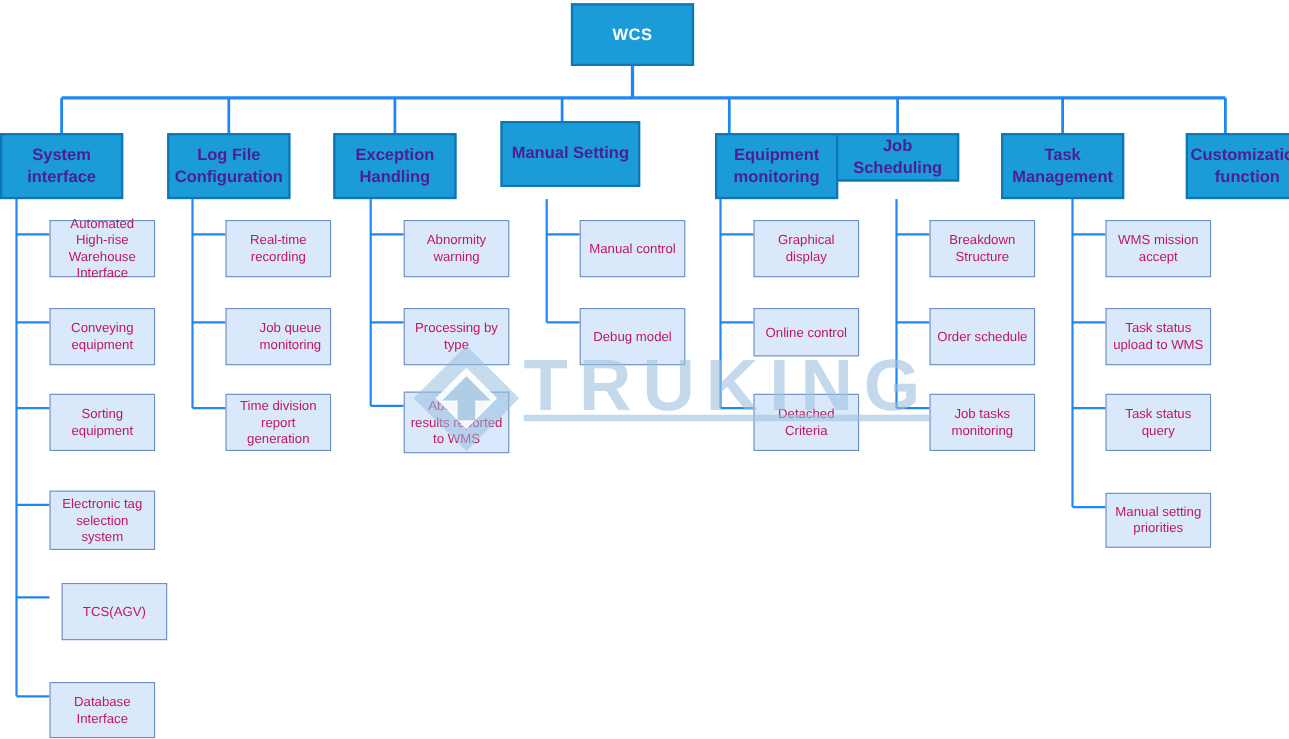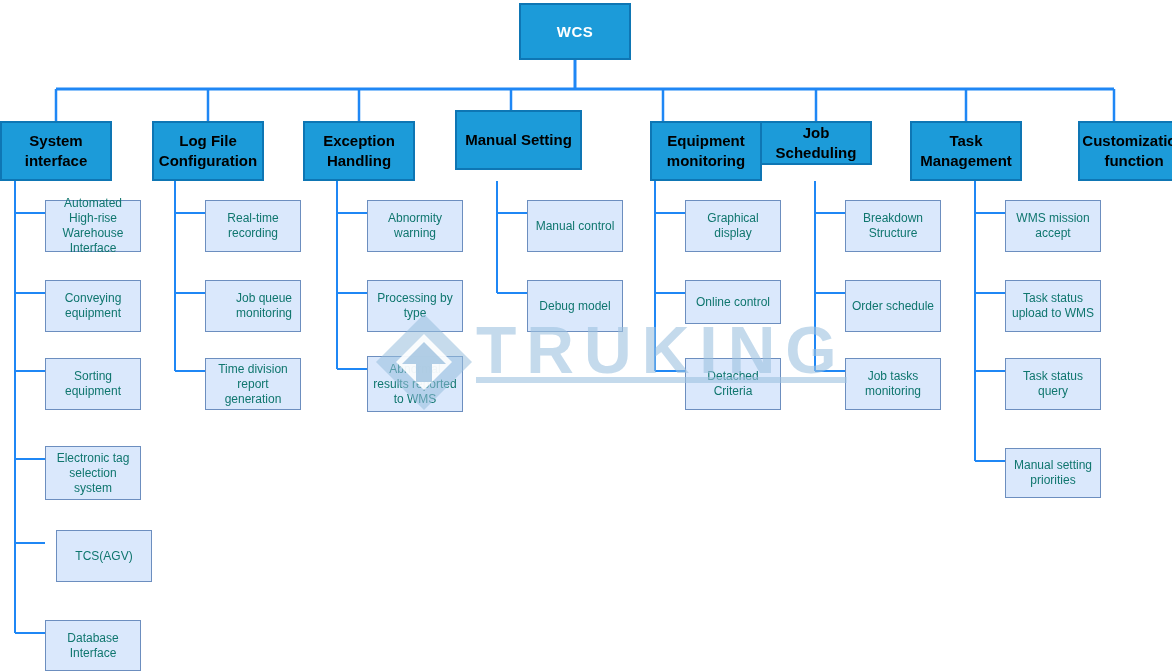--- a/index.html
+++ b/index.html
@@ -10,25 +10,25 @@
   #wires{position:absolute;left:0;top:0;z-index:1;}
   .node{
     position:absolute;display:flex;align-items:center;justify-content:center;
     text-align:center;box-sizing:border-box;z-index:2;
   }
   .root-node{
     background:var(--hfill);border:2px solid var(--hborder);color:#fff;
     font-size:15px;font-weight:bold;letter-spacing:.5px;
   }
   .header-node{
-    background:var(--hfill);border:2px solid var(--hborder);color:#000000;
+    background:var(--hfill);border:2px solid var(--hborder);color:#4c1d95;
     font-size:15px;font-weight:bold;line-height:20px;padding:2px 3px;
   }
   .child-node{
-    background:var(--cfill);border:1px solid var(--cborder);color:#0f766e;
+    background:var(--cfill);border:1px solid var(--cborder);color:#be185d;
     font-size:12px;line-height:15px;padding:2px 3px;
   }
   #watermark{
     position:absolute;left:0;top:0;width:1172px;height:672px;z-index:5;
     pointer-events:none;
   }
   #wm-text{
     position:absolute;left:476px;top:312px;
     font-size:66px;font-weight:bold;letter-spacing:10px;
     color:rgba(156,193,223,0.60);white-space:nowrap;text-decoration:underline;

